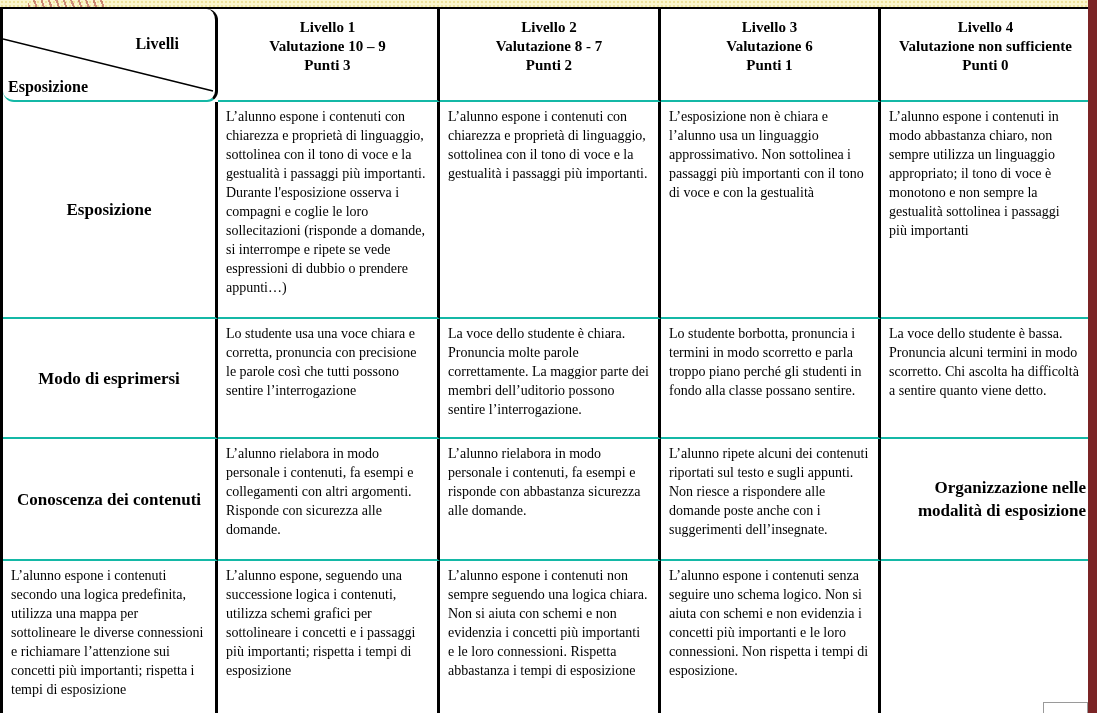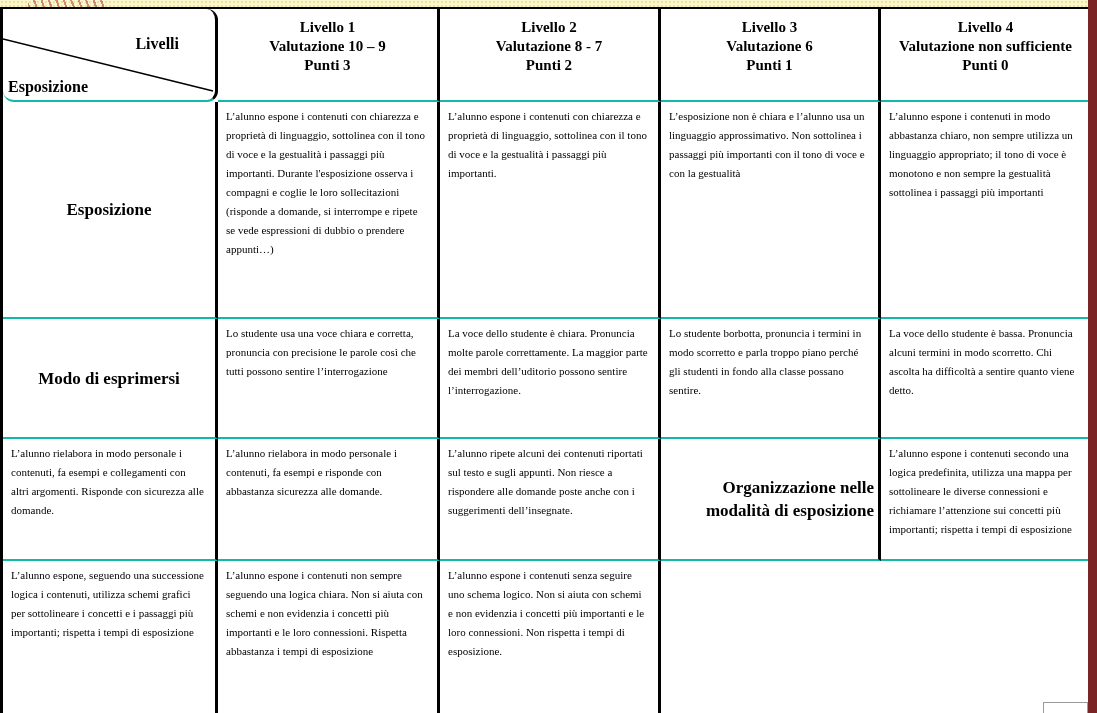--- a/index.html
+++ b/index.html
@@ -54,21 +54,21 @@
   .corner-bl {
     position:absolute; bottom:4px; left:5px;
     font-weight:bold; font-size:16px;
   }
   .rowlabel {
     font-weight:bold; text-align:right; font-size:17px; line-height:23px;
     display:flex; align-items:center; justify-content:center;
     padding:0 4px;
   }
   .bodycell {
-    font-size:11px; line-height:19px;
+    font-size:14px; line-height:19px;
     padding:5px 9px 4px 8px; text-align:left;
   }
 </style>
 </head>
 <body>
 
 <div class="screen">
 
   <div class="top-strip">
     <div class="strip-marks"></div>
@@ -101,20 +101,21 @@
     <div class="cell bodycell">L’alunno espone i contenuti con chiarezza e proprietà di linguaggio, sottolinea con il tono di voce e la gestualità i passaggi più importanti.</div>
     <div class="cell bodycell">L’esposizione non è chiara e l’alunno usa un linguaggio approssimativo. Non sottolinea i passaggi più importanti con il tono di voce e con la gestualità</div>
     <div class="cell bodycell">L’alunno espone i contenuti in modo abbastanza chiaro, non sempre utilizza un linguaggio appropriato; il tono di voce è monotono e non sempre la gestualità sottolinea i passaggi più importanti</div>
 
     <div class="cell rowlabel">Modo di esprimersi</div>
     <div class="cell bodycell">Lo studente usa una voce chiara e corretta, pronuncia con precisione le parole così che tutti possono sentire l’interrogazione</div>
     <div class="cell bodycell">La voce dello studente è chiara. Pronuncia molte parole correttamente. La maggior parte dei membri dell’uditorio possono sentire l’interrogazione.</div>
     <div class="cell bodycell">Lo studente borbotta, pronuncia i termini in modo scorretto e parla troppo piano perché gli studenti in fondo alla classe possano sentire.</div>
     <div class="cell bodycell">La voce dello studente è bassa. Pronuncia alcuni termini in modo scorretto.  Chi ascolta ha difficoltà a sentire quanto viene detto.</div>
 
+    <div class="cell rowlabel">Conoscenza dei contenuti</div>
     <div class="cell bodycell">L’alunno rielabora in modo personale i contenuti, fa esempi e collegamenti con altri argomenti. Risponde con sicurezza alle domande.</div>
     <div class="cell bodycell">L’alunno rielabora in modo personale i contenuti, fa esempi e risponde con abbastanza sicurezza alle domande.</div>
     <div class="cell bodycell">L’alunno ripete alcuni dei contenuti  riportati sul testo e sugli appunti. Non riesce a rispondere alle domande poste anche con i suggerimenti dell’insegnate.</div>
 
     <div class="cell rowlabel">Organizzazione nelle modalità di esposizione</div>
     <div class="cell bodycell">L’alunno espone i contenuti secondo una logica predefinita, utilizza una mappa per sottolineare le diverse connessioni e  richiamare l’attenzione sui concetti più importanti; rispetta i tempi di esposizione</div>
     <div class="cell bodycell">L’alunno espone, seguendo una successione logica  i contenuti, utilizza schemi grafici per sottolineare i concetti e i passaggi più importanti; rispetta i tempi di esposizione</div>
     <div class="cell bodycell">L’alunno espone i contenuti non sempre seguendo una logica chiara. Non si aiuta con schemi e non evidenzia i concetti più importanti e le loro connessioni. Rispetta abbastanza i tempi di esposizione</div>
     <div class="cell bodycell">L’alunno espone i contenuti senza seguire uno schema logico. Non si aiuta con schemi e non evidenzia i concetti più importanti e le loro connessioni. Non rispetta i tempi di esposizione.</div>
 

